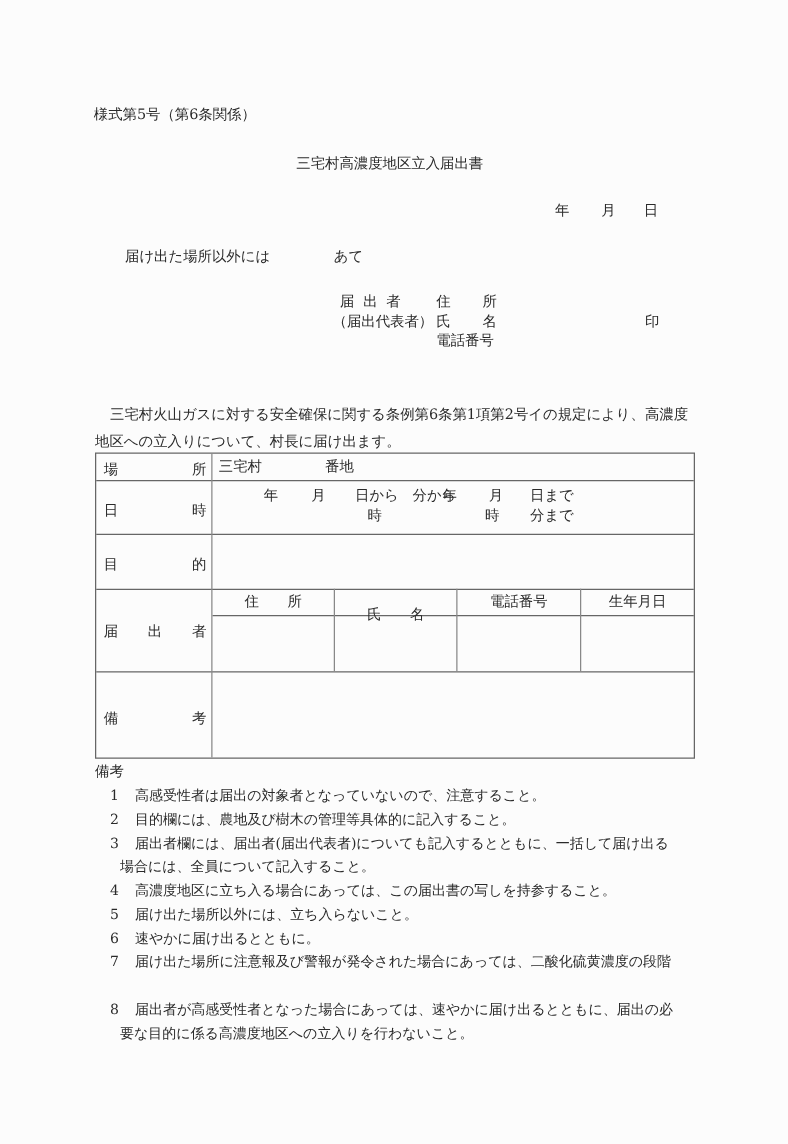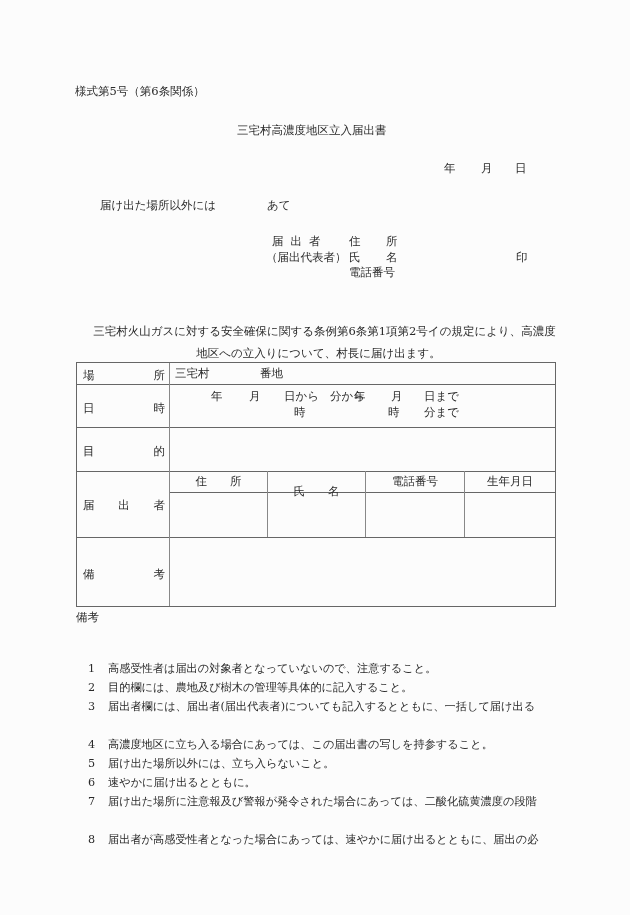--- a/index.html
+++ b/index.html
@@ -2,21 +2,21 @@
 <html><head>
   <meta charset="utf-8">
   <style>
     html, body { margin: 0; padding: 0; }
     body {
       width: 630px; height: 915px; position: relative; overflow: hidden;
       background: #fcfcfc; color: #2a2a2a;
       font-family: "DejaVu Serif", "Liberation Serif", serif;
       font-size: 11.5px;
     }
-    .abs { position: absolute; white-space: nowrap; line-height: 1; text-align: center; }
+    .abs { position: absolute; white-space: nowrap; line-height: 1; }
     .form-no { left: 75px; top: 86px; }
     .doc-title { left: 237px; top: 125px; }
     .date-y { left: 444px; top: 163px; }
     .date-m { left: 481px; top: 163px; }
     .date-d { left: 515px; top: 163px; }
     .addressee { left: 100px; top: 200px; }
     .ate { left: 267px; top: 200px; }
     .app-l1 { left: 272px; top: 236px; letter-spacing: 7px; }
     .app-l2 { left: 266px; top: 252px; }
     .f-addr { left: 349px; top: 236px; }
@@ -28,21 +28,21 @@
     .para { left: 76px; top: 320px; width: 485px; white-space: normal; line-height: 22px; text-indent: 12px; font-size: 11.5px; }
 
     
     .tbl { position: absolute; left: 76px; top: 362px; width: 480px; height: 245px; border: 1.2px solid #666; box-sizing: border-box; }
     .hline { position: absolute; height: 0; border-top: 1.2px solid #666; }
     .vline { position: absolute; width: 0; border-left: 1.2px solid #888; }
     .cell-label { position: absolute; left: 6px; width: 82px; display: flex; justify-content: space-between; }
     .tc { position: absolute; white-space: nowrap; line-height: 1; text-align: center; }
 
     .notes-title { left: 76px; top: 612px; }
-    .note { position: absolute; left: 88px; width: 470px; line-height: 19px; font-size: 11.2px; margin-top: 32px; }
+    .note { position: absolute; left: 88px; width: 470px; line-height: 19px; font-size: 11.2px; }
     .note .num { display: inline-block; width: 20px; }
     .note .cont { padding-left: 8px; }
   </style>
 </head>
 <body>
 
 <div class="abs form-no">様式第5号（第6条関係）</div>
 <div class="abs doc-title">三宅村高濃度地区立入届出書</div>
 <div class="abs date-y">年</div>
 <div class="abs date-m">月</div>
@@ -129,28 +129,30 @@
 <div class="abs notes-title">備考</div>
 
 <div class="note" style="top:627px;">
   <span class="num">1</span><span>高感受性者は届出の対象者となっていないので、注意すること。</span>
 </div>
 <div class="note" style="top:646px;">
   <span class="num">2</span><span>目的欄には、農地及び樹木の管理等具体的に記入すること。</span>
 </div>
 <div class="note" style="top:665px;">
   <span class="num">3</span><span>届出者欄には、届出者(届出代表者)についても記入するとともに、一括して届け出る</span><br>
+  <span class="cont">場合には、全員について記入すること。</span>
 </div>
 <div class="note" style="top:703px;">
   <span class="num">4</span><span>高濃度地区に立ち入る場合にあっては、この届出書の写しを持参すること。</span>
 </div>
 <div class="note" style="top:722px;">
   <span class="num">5</span><span>届け出た場所以外には、立ち入らないこと。</span>
 </div>
 <div class="note" style="top:741px;">
   <span class="num">6</span><span>速やかに届け出るとともに。</span>
 </div>
 <div class="note" style="top:760px;">
   <span class="num">7</span><span>届け出た場所に注意報及び警報が発令された場合にあっては、二酸化硫黄濃度の段階</span><br>
 </div>
 <div class="note" style="top:798px;">
   <span class="num">8</span><span>届出者が高感受性者となった場合にあっては、速やかに届け出るとともに、届出の必</span><br>
+  <span class="cont">要な目的に係る高濃度地区への立入りを行わないこと。</span>
 </div>
 
 </body></html>

